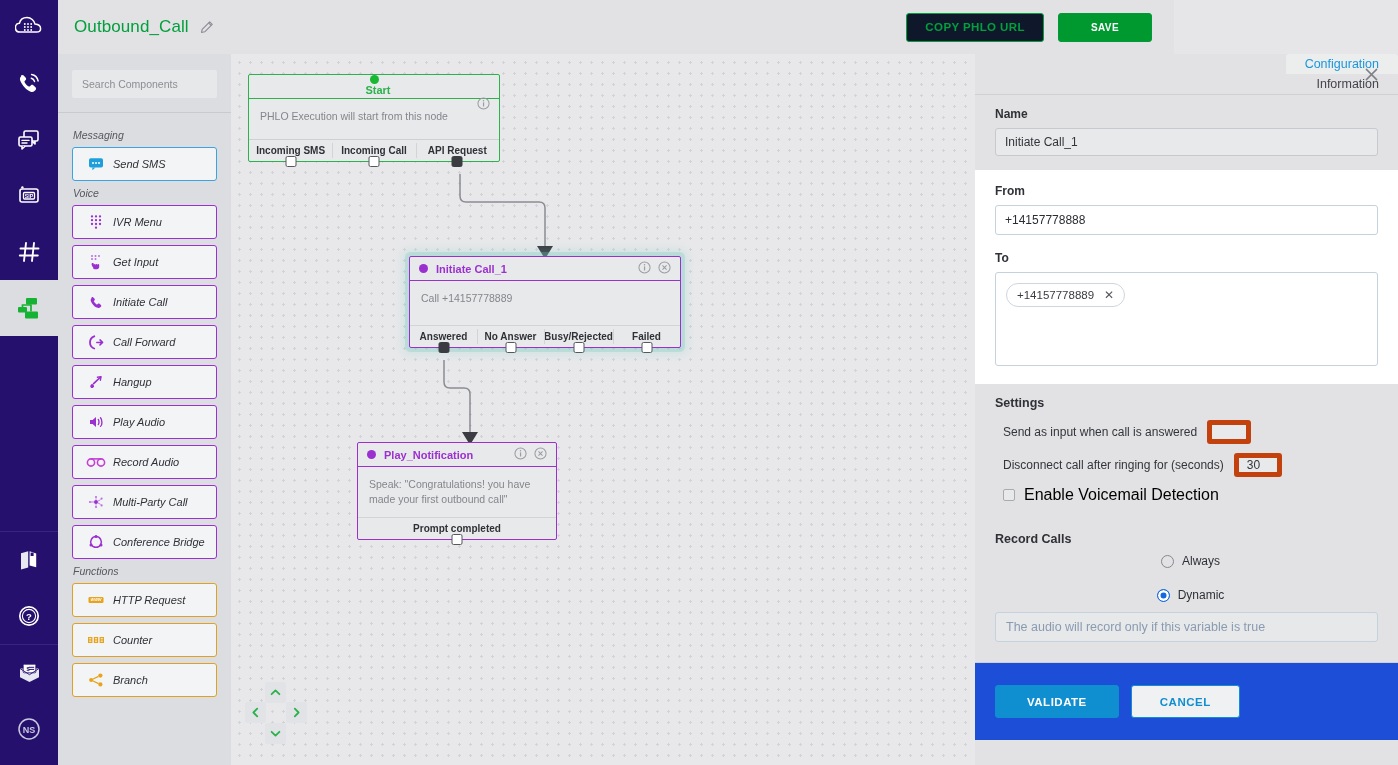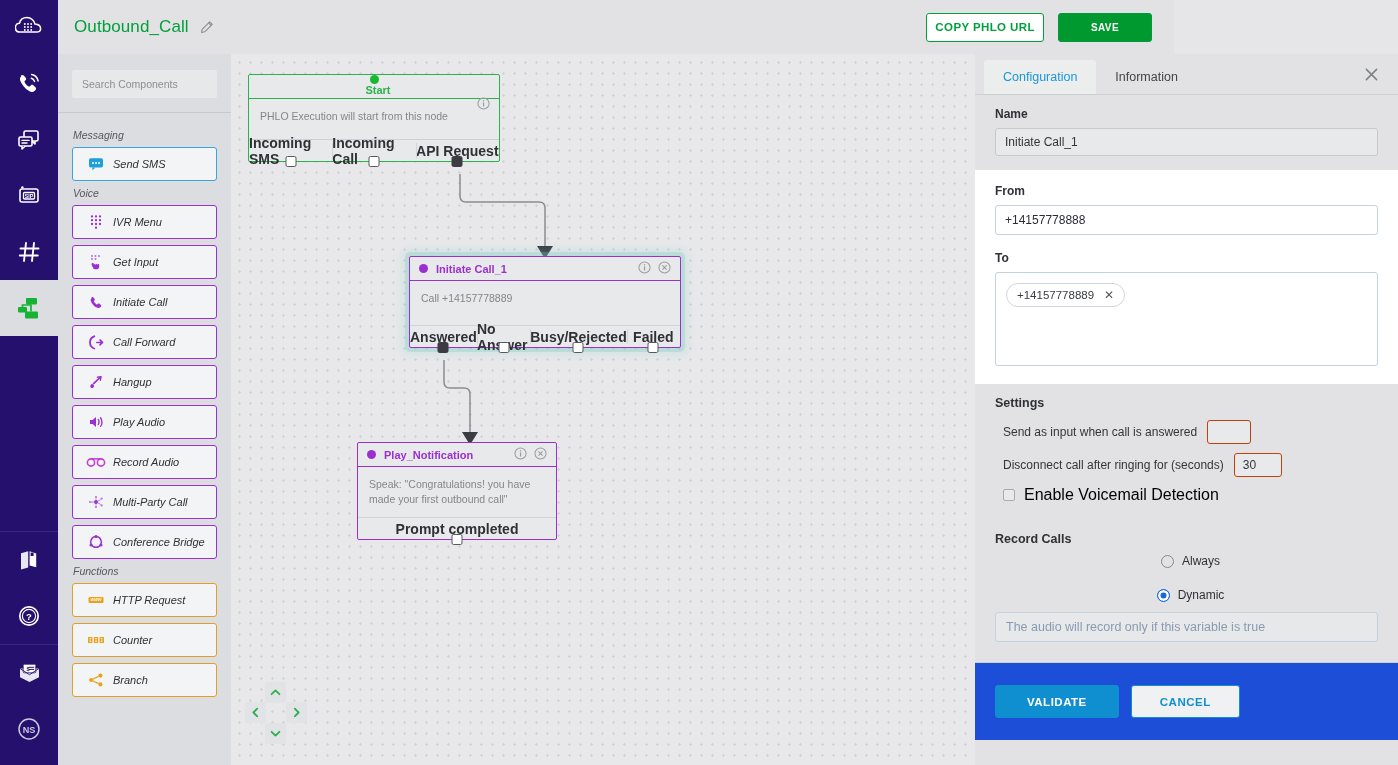--- a/index.html
+++ b/index.html
@@ -32,22 +32,22 @@
   .header {
     position:absolute; left:58px; top:0; width:1116px; height:54px;
     background:#e2e2e4; display:flex; align-items:center;
   }
   .title {
     margin-left:16px; font-size:17px; color:#00a03c; font-weight:400; letter-spacing:.1px;
   }
   .pencil { margin-left:10px; display:flex; align-items:center; cursor:pointer; }
   .hdr-right { margin-left:auto; margin-right:22px; display:flex; align-items:center; gap:14px; }
   .btn-ghost {
-    height:29px; padding:0 8px; border:1px solid #00a03c; border-radius:3px;
-    background:#ffffff; color:#00a03c; font-size:11.5px; font-weight:700; letter-spacing:.4px;
+    height:29px; padding:0 18px; border:1px solid #00a03c; border-radius:3px;
+    background:#0f172a; color:#00a03c; font-size:11.5px; font-weight:700; letter-spacing:.4px;
     display:flex; align-items:center; cursor:pointer; font-family:inherit;
   }
   .btn-solid {
     height:29px; padding:0 32px; border:1px solid #009a39; border-radius:3px;
     background:#00992f; color:#fff; font-size:10px; font-weight:700; letter-spacing:.4px;
     display:flex; align-items:center; justify-content:center; cursor:pointer; font-family:inherit;
   }
 
   
   .palette {
@@ -91,21 +91,21 @@
   }
   .dot { width:9px; height:9px; border-radius:50%; flex:0 0 auto; }
   .node-title { font-size:11px; margin-left:8px; font-weight:400; }
   .node-acts { margin-left:auto; display:flex; align-items:center; gap:7px; }
   .node-body { padding:10px 11px; font-size:10.5px; color:#84868c; line-height:15px; min-height:44px; }
   .node-foot {
     border-top:1px solid #d3d4d8; height:22px; display:flex; align-items:stretch;
   }
   .port {
     flex:1 1 0; position:relative; display:flex; align-items:center; justify-content:center;
-    font-size:14px; color:#2f3136; font-weight:700;
+    font-size:10px; color:#2f3136; font-weight:700;
   }
   .port + .port::before {
     content:""; position:absolute; left:0; top:3px; bottom:3px; width:1px; background:#d3d4d8;
   }
   .sq {
     position:absolute; left:50%; bottom:-6px; transform:translateX(-50%);
     width:11px; height:11px; border-radius:2px; background:#fff; border:1.5px solid #56585e;
   }
   .sq.filled { background:#3a3c42; border-color:#3a3c42; }
 
@@ -135,21 +135,21 @@
   .navpad { position:absolute; left:14px; top:628px; width:62px; height:62px; }
   .navbtn {
     position:absolute; width:21px; height:21px; background:#e2e3e6; border-radius:2px;
     display:flex; align-items:center; justify-content:center; cursor:pointer;
   }
   .navbtn.up { left:20px; top:0; } .navbtn.dn { left:20px; top:41px; }
   .navbtn.lf { left:0; top:20px; } .navbtn.rt { left:41px; top:20px; }
 
   
   .panel { position:absolute; left:975px; top:54px; width:423px; height:711px; background:#e2e2e4; }
-  .tabs { height:40px; display:flex; align-items:flex-end; position:relative; padding-left:9px; }
+  .tabs { height:40px; display:flex; align-items:flex-end; position:relative; padding-left:9px;flex-direction:column; }
   .tab {
     height:34px; padding:0 19px; display:flex; align-items:center;
     font-size:12.5px; color:#43454b; cursor:pointer; border-radius:3px 3px 0 0;
   }
   .tab.active { background:#eceded; color:#1a97dc; }
   .tab-x { position:absolute; right:20px; top:13px; cursor:pointer; }
   .tabs-line { height:1px; background:#cfd0d4; }
 
   .sec-gray { background:#e2e2e4; padding:12px 20px 14px 20px; }
   .sec-white { background:#fff; padding:14px 20px 18px 20px; }
@@ -167,21 +167,21 @@
     border:1px solid #cfd6dd; border-radius:12px; background:#fff;
     font-size:11.5px; color:#3a3c42;
   }
   .chip-x { cursor:pointer; color:#55575d; font-size:12px; line-height:1; }
 
   .settings { background:#e2e2e4; padding:12px 20px 12px 20px; }
   .sec-title { font-size:12.5px; color:#2f3136; font-weight:700; margin-bottom:10px; }
   .srow { display:flex; align-items:center; margin-bottom:9px; padding-left:8px; }
   .srow .sl { font-size:12px; color:#33353a; }
   .mini-inp {
-    height:24px; border:1px solid #c2410c; border-radius:3px; background:#e8e9eb;
+    height:24px; border:5px solid #c2410c; border-radius:3px; background:#e8e9eb;
     font-size:12px; color:#33353a; padding:0 8px; font-family:inherit;
   }
   .cbrow { display:flex; align-items:center; gap:9px; padding-left:8px; margin-top:4px; }
   .cbox { width:12px; height:12px; border:1px solid #a9abb1; border-radius:2px; background:#e8e9eb; cursor:pointer; }
 
   .record { background:#e2e2e4; padding:2px 20px 20px 20px; }
   .radios { display:flex; align-items:center; gap:20px; padding-left:8px; margin:8px 0 10px 0;flex-direction:column; }
   .radio { display:flex; align-items:center; gap:8px; cursor:pointer; }
   .rcirc { width:13px; height:13px; border-radius:50%; border:1.5px solid #86888e; background:#e2e2e4; }
   .rcirc.on { border-color:#1568dd; background:#1568dd; box-shadow:inset 0 0 0 2.5px #fff; }

